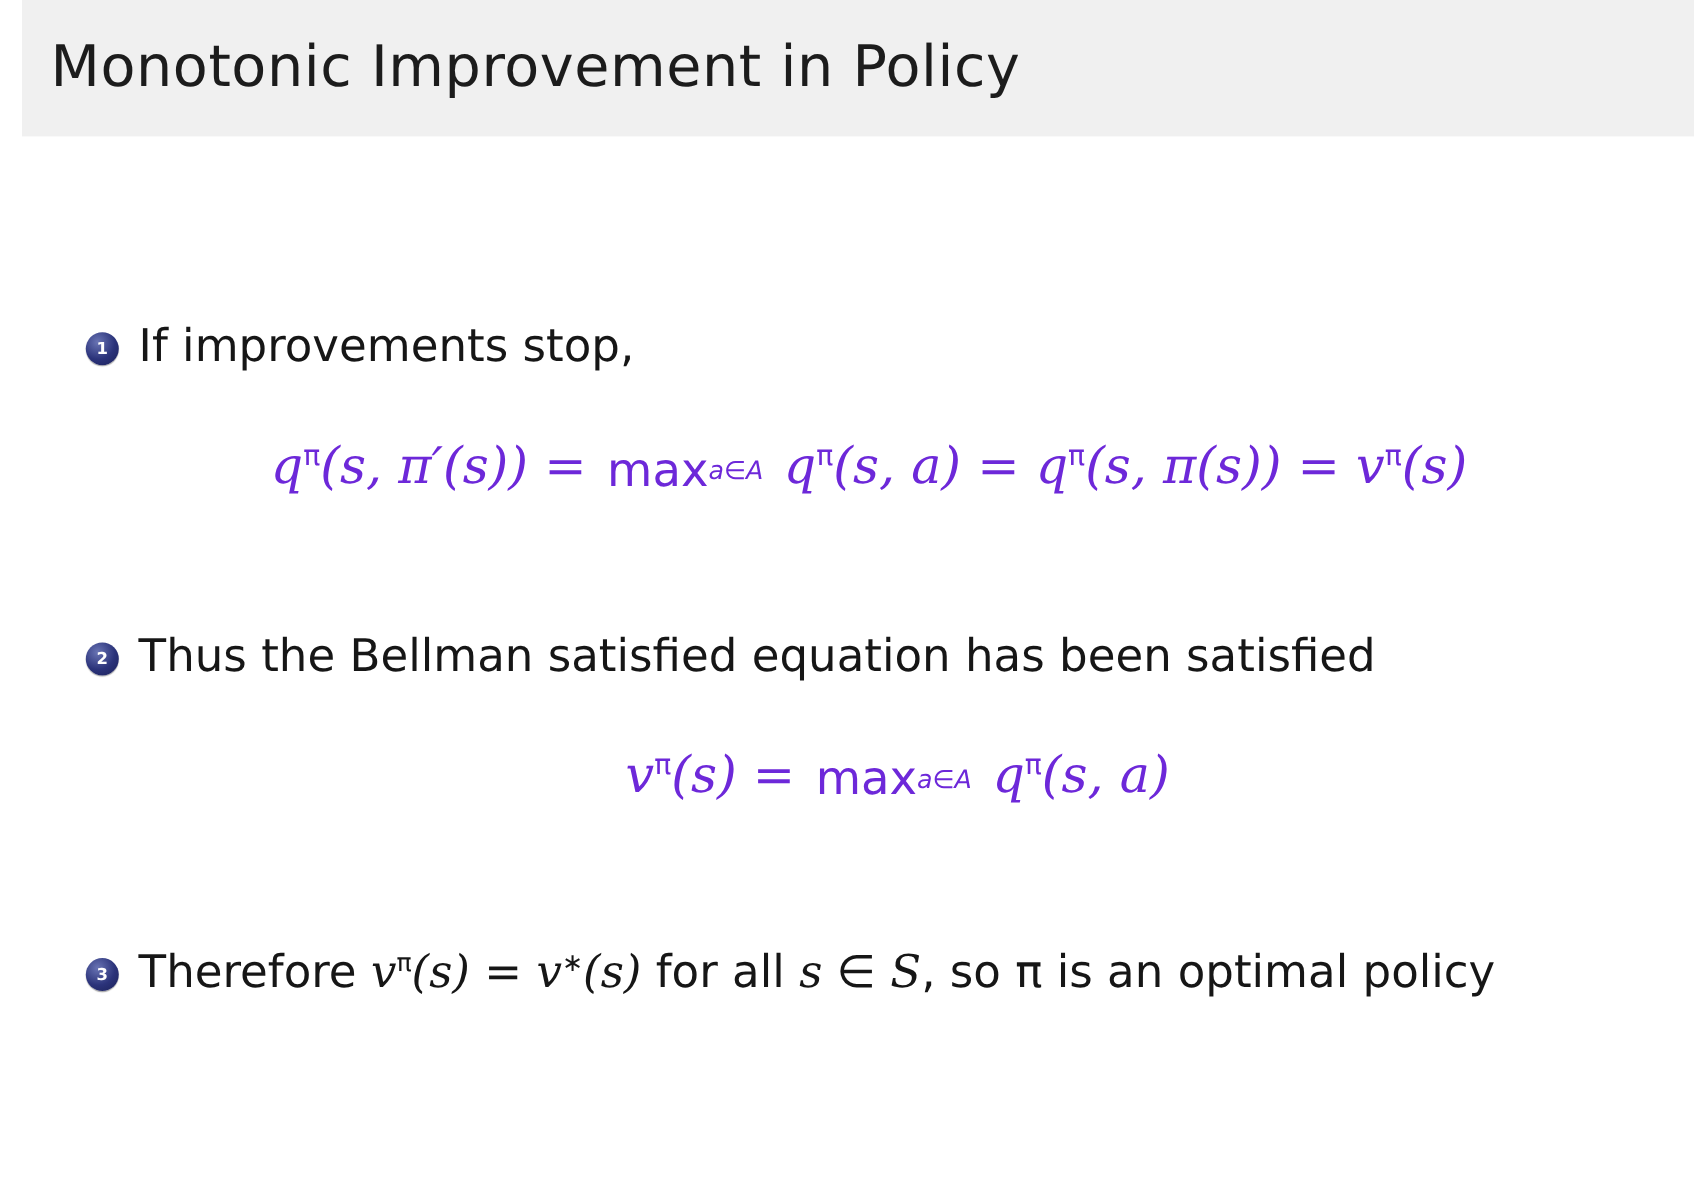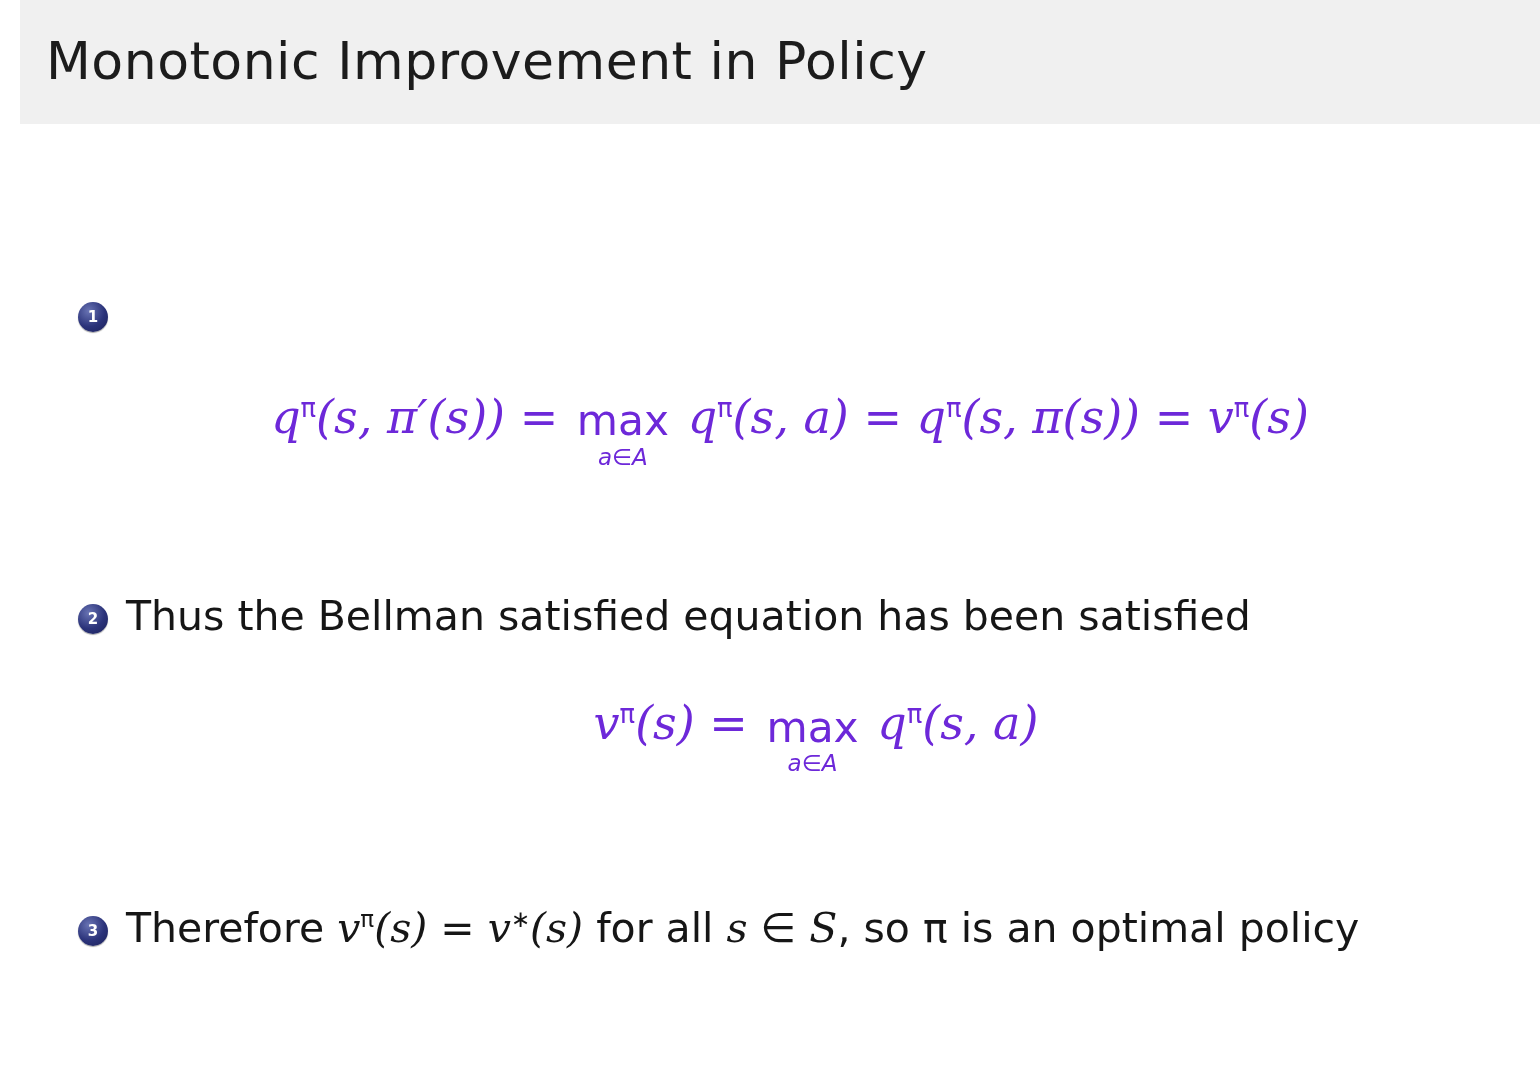--- a/index.html
+++ b/index.html
@@ -83,21 +83,21 @@
   .mathi { font-style: italic; font-family: "DejaVu Serif", serif; }
   .upright { font-style: normal; }
   .sup {
     font-size: 0.56em;
     vertical-align: super;
     font-style: normal;
     font-family: "DejaVu Sans", sans-serif;
   }
   .maxop {
     display: inline-flex;
-    flex-direction: column;
+    flex-direction: row;
     align-items: center;
     vertical-align: -0.05em;
     font-style: normal;
     font-family: "DejaVu Sans", sans-serif;
     margin: 0 4px;
   }
   .maxop .top { font-size: 0.92em; line-height: 1; }
   .maxop .bot { font-size: 0.5em; line-height: 1.1; margin-top: 2px; font-style: italic; }
   .cal { font-family: "DejaVu Serif", serif; font-style: italic; }
   .row1 { margin-top: 166px; }
@@ -111,20 +111,21 @@
 <div class="slide">
 
   <div class="title-bar">
     <div class="slide-title">Monotonic Improvement in Policy</div>
   </div>
 
   <div class="content">
 
     <div class="item row1">
       <div class="bullet">1</div>
+      <div class="item-text">If improvements stop,</div>
     </div>
 
     <div class="equation eq1">
       <span class="mathi">q</span><span class="sup">π</span><span class="mathi">(s, π′(s))</span>
       <span class="upright">=</span>
       <span class="maxop">
         <span class="top">max</span>
         <span class="bot">a∈A</span>
       </span>
       <span class="mathi">q</span><span class="sup">π</span><span class="mathi">(s, a)</span>

